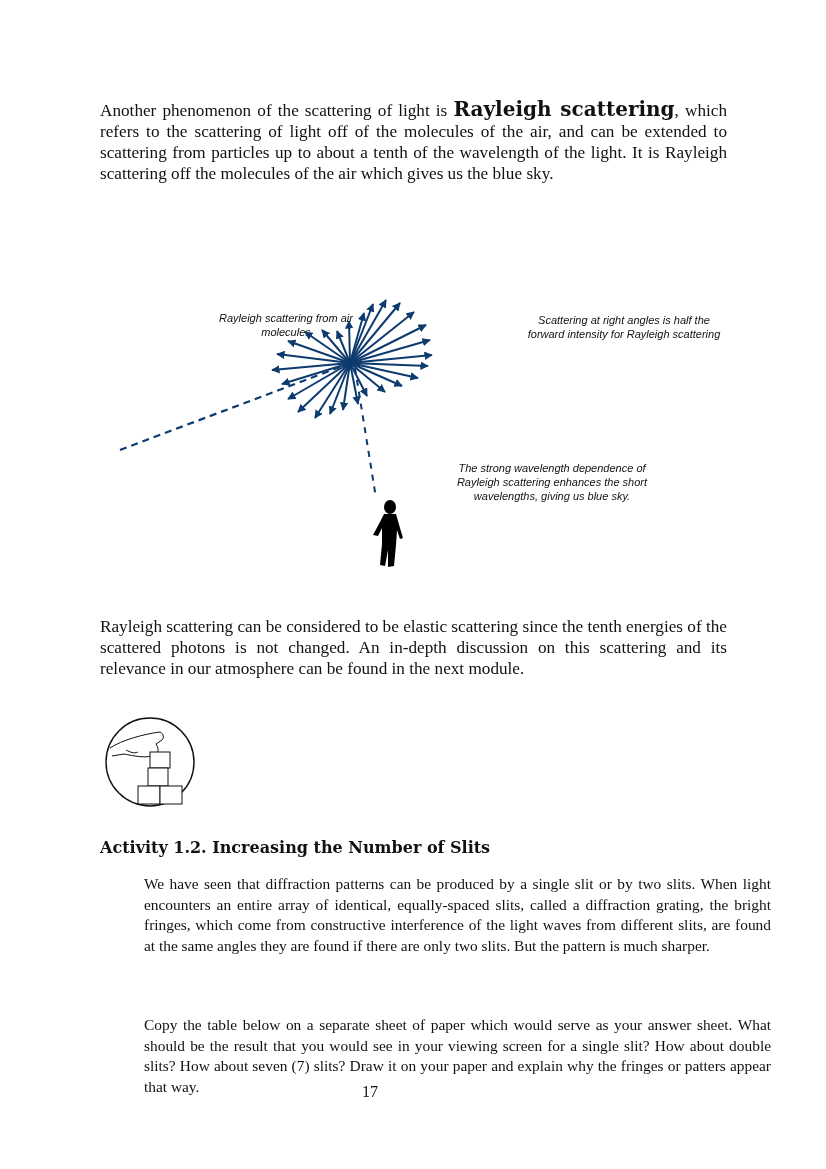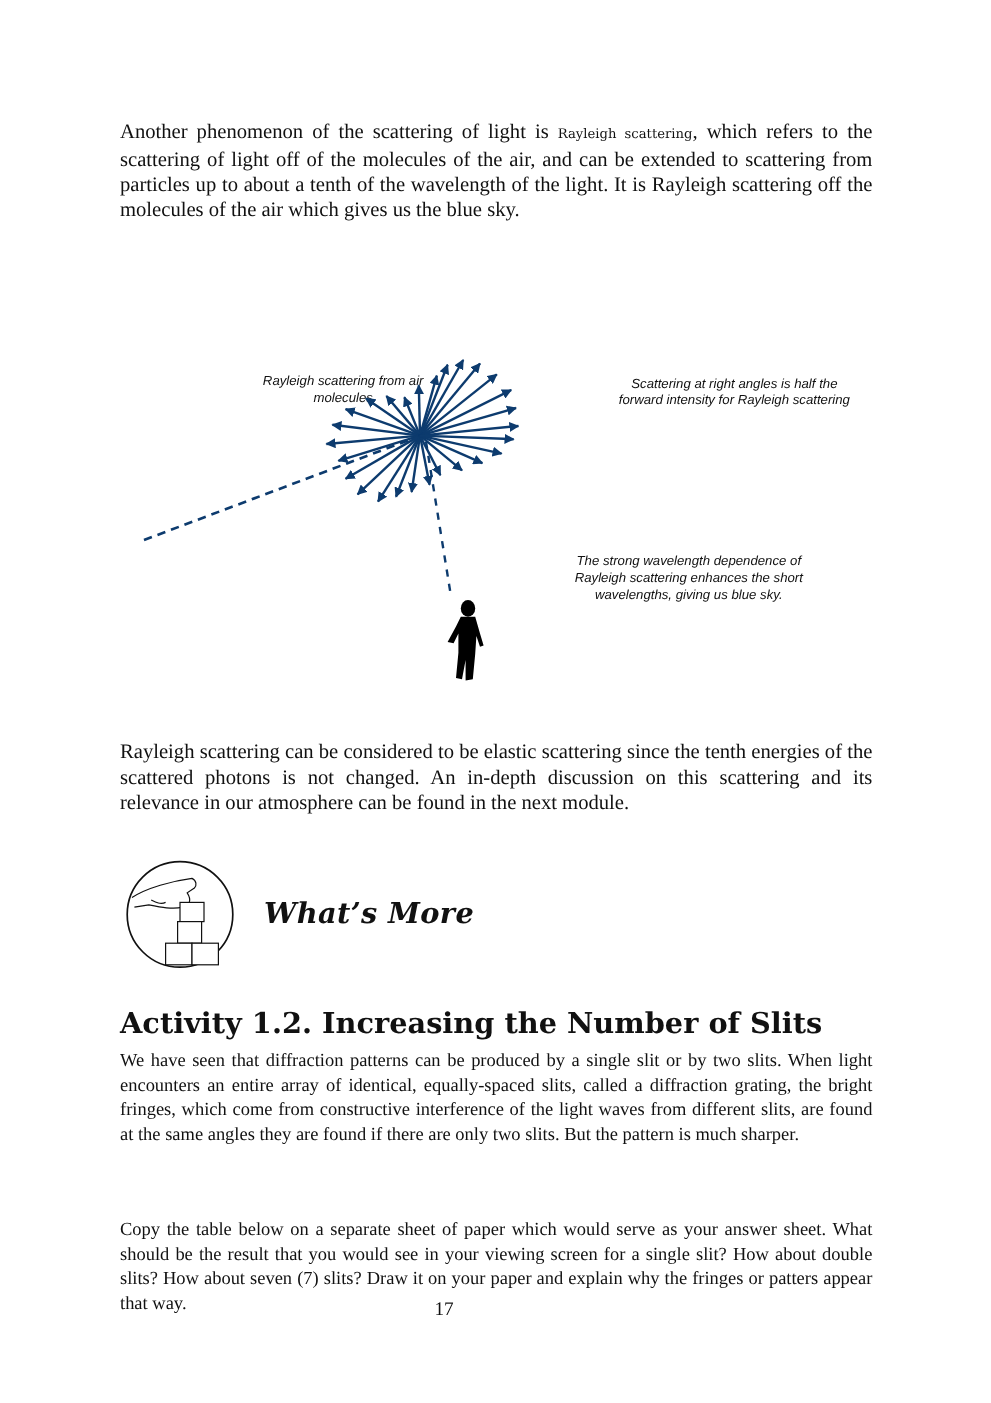--- a/index.html
+++ b/index.html
@@ -4,56 +4,56 @@
 <style>
   html, body { margin: 0; padding: 0; background: #ffffff; }
   body { width: 826px; height: 1169px; position: relative; overflow: hidden; }
   .page { position: absolute; left: 0; top: 0; width: 826px; height: 1169px; }
   .para {
     position: absolute; left: 100px; width: 627px;
     font-family: "Liberation Serif", "DejaVu Serif", serif;
     font-size: 17.2px; line-height: 21px; text-align: justify; color: #111;
     margin: 0;
   }
-  .para b { font-family: "DejaVu Serif", serif; font-size: 11px; font-weight: normal; }
-  .para.small { font-size: 15.4px; line-height: 20.7px; }
+  .para b { font-family: "DejaVu Serif", serif; font-size: 20px; font-weight: bold; }
+  .para.small { font-size: 15.4px; line-height: 20.7px; margin-left: 44px; }
   .caption {
     position: absolute; font-family: "Liberation Sans", "DejaVu Sans", sans-serif;
     font-style: italic; font-size: 11px; line-height: 14px; text-align: center; color: #111; margin-left: 36px;
   }
   .heading-more {
     position: absolute; left: 220px; top: 746px;
     font-family: "DejaVu Serif", serif; font-style: italic; font-weight: bold;
     font-size: 24px; color: #111; letter-spacing: 0.3px;
   }
   .activity-title {
     position: absolute; left: 100px; top: 838px;
-    font-family: "DejaVu Serif", serif; font-weight: bold; font-size: 24px; color: #111;
+    font-family: "DejaVu Serif", serif; font-weight: bold; font-size: 16px; color: #111;
   }
   .page-num {
     position: absolute; left: 0; width: 740px; top: 1083px; text-align: center;
     font-family: "Liberation Serif", serif; font-size: 16px; color: #111;
   }
   .watermark {
     position: absolute; left: 0; width: 826px; top: 1125px; text-align: center;
     font-family: "DejaVu Sans", sans-serif; font-size: 14px; color: #c8c8c8; letter-spacing: 0.5px;
   }
   svg { position: absolute; overflow: visible; }
 </style>
 </head>
 <body>
 
 <div class="page">
 
   <p class="para" style="top:99px;"><span>Another phenomenon of the scattering of light is </span><b>Rayleigh scattering</b><span>, which refers to the scattering of light off of the molecules of the air, and can be extended to scattering from particles up to about a tenth of the wavelength of the light. It is Rayleigh scattering off the molecules of the air which gives us the blue sky.</span></p>
 
   <div>
     <div class="caption" style="left:180px; top:311px; width:140px;">Rayleigh scattering from air molecules</div>
-    <div class="caption" style="left:476px; top:313px; width:200px;">Scattering at right angles is half the forward intensity for Rayleigh scattering</div>
-    <div class="caption" style="left:427px; top:461px; width:222px;">The strong wavelength dependence of Rayleigh scattering enhances the short wavelengths, giving us blue sky.</div>
+    <div class="caption" style="left:488px; top:313px; width:200px;">Scattering at right angles is half the forward intensity for Rayleigh scattering</div>
+    <div class="caption" style="left:405px; top:461px; width:222px;">The strong wavelength dependence of Rayleigh scattering enhances the short wavelengths, giving us blue sky.</div>
 
     <svg width="826" height="1169" style="left:0; top:0;">
       <defs>
         <marker id="ah" viewBox="0 0 10 10" refX="9" refY="5" markerWidth="4.2" markerHeight="4.2" orient="auto">
           <path d="M0,0 L10,5 L0,10 z" fill="#0d3b6e"></path>
         </marker>
       </defs>
 
       <line x1="120" y1="450" x2="348" y2="364" stroke="#0d3b6e" stroke-width="2.2" stroke-dasharray="7,5"></line>
 
@@ -101,21 +101,20 @@
     <circle cx="46" cy="46" r="44" fill="#fff" stroke="#111" stroke-width="1.4"></circle>
     <g fill="none" stroke="#111" stroke-width="1">
       <path d="M6,32 C18,24 40,18 56,16 C60,18 60,22 58,24 L52,28 C56,34 54,40 48,40 C40,42 30,40 20,38 L8,40"></path>
       <path d="M22,34 C26,36 30,38 34,36"></path>
       <rect x="46" y="36" width="20" height="16" fill="#fff"></rect>
       <rect x="44" y="52" width="20" height="18" fill="#fff"></rect>
       <rect x="34" y="70" width="22" height="18" fill="#fff"></rect>
       <rect x="56" y="70" width="22" height="18" fill="#fff"></rect>
     </g>
   </svg>
-  <div class="heading-more">What’s More</div>
 
   <div class="activity-title">Activity 1.2. Increasing the Number of Slits</div>
 
   <p class="para small" style="top:874px;">We have seen that diffraction patterns can be produced by a single slit or by two slits.  When light encounters an entire array of identical, equally-spaced slits, called a diffraction grating, the bright fringes, which come from constructive interference of the light waves from different slits, are found at the same angles they are found if there are only two slits.  But the pattern is much sharper.</p>
 
   <p class="para small" style="top:1015px;">Copy the table below on a separate sheet of paper which would serve as your answer sheet. What should be the result that you would see in your viewing screen for a single slit? How about double slits? How about seven (7) slits? Draw it on your paper and explain why the fringes or patters appear that way.</p>
 
   <div class="page-num">17</div>
 </div>
 

